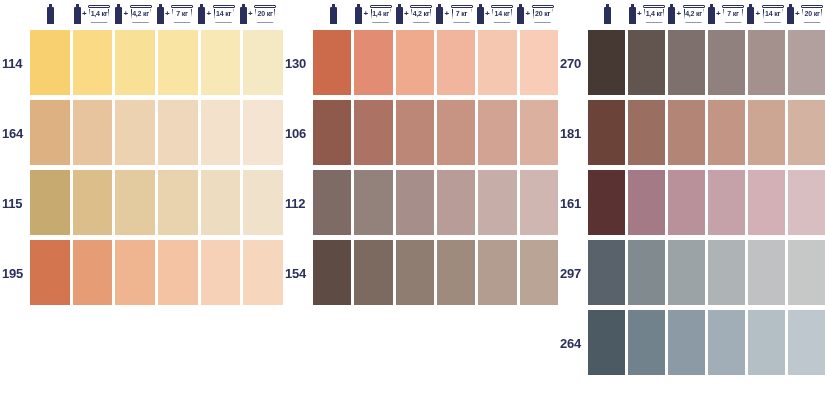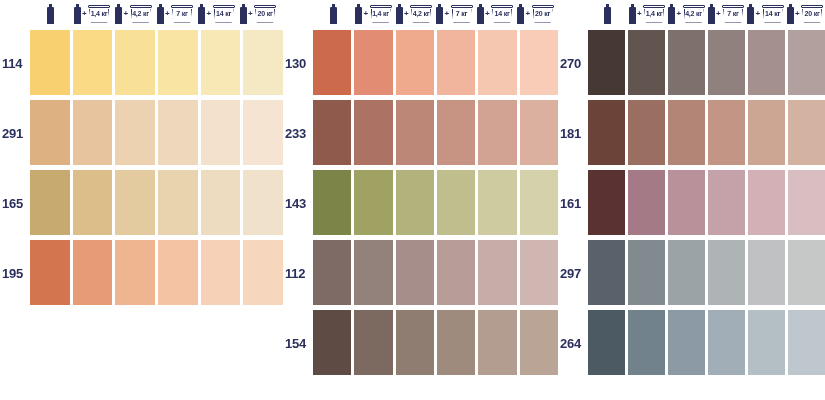--- a/index.html
+++ b/index.html
@@ -246,32 +246,32 @@
           <div class="swatches">
             <div class="swatch" style="background: rgb(249, 208, 111);"></div>
             <div class="swatch" style="background: rgb(250, 218, 132);"></div>
             <div class="swatch" style="background: rgb(248, 224, 150);"></div>
             <div class="swatch" style="background: rgb(249, 228, 164);"></div>
             <div class="swatch" style="background: rgb(247, 232, 182);"></div>
             <div class="swatch" style="background: rgb(245, 233, 196);"></div>
           </div>
         </div>
         <div class="row">
-          <div class="row-label">291</div>
+          <div class="row-label">164</div>
           <div class="swatches">
             <div class="swatch" style="background: rgb(221, 177, 130);"></div>
             <div class="swatch" style="background: rgb(231, 196, 158);"></div>
             <div class="swatch" style="background: rgb(237, 210, 177);"></div>
             <div class="swatch" style="background: rgb(239, 215, 187);"></div>
             <div class="swatch" style="background: rgb(243, 225, 203);"></div>
             <div class="swatch" style="background: rgb(244, 228, 209);"></div>
           </div>
         </div>
         <div class="row">
-          <div class="row-label">165</div>
+          <div class="row-label">115</div>
           <div class="swatches">
             <div class="swatch" style="background: rgb(199, 170, 112);"></div>
             <div class="swatch" style="background: rgb(219, 190, 138);"></div>
             <div class="swatch" style="background: rgb(227, 202, 159);"></div>
             <div class="swatch" style="background: rgb(232, 211, 174);"></div>
             <div class="swatch" style="background: rgb(238, 220, 192);"></div>
             <div class="swatch" style="background: rgb(240, 225, 202);"></div>
           </div>
         </div>
         <div class="row">
@@ -363,42 +363,31 @@
           <div class="swatches">
             <div class="swatch" style="background: rgb(203, 107, 76);"></div>
             <div class="swatch" style="background: rgb(226, 141, 115);"></div>
             <div class="swatch" style="background: rgb(239, 170, 142);"></div>
             <div class="swatch" style="background: rgb(241, 180, 156);"></div>
             <div class="swatch" style="background: rgb(245, 199, 177);"></div>
             <div class="swatch" style="background: rgb(248, 204, 183);"></div>
           </div>
         </div>
         <div class="row">
-          <div class="row-label">233</div>
+          <div class="row-label">106</div>
           <div class="swatches">
             <div class="swatch" style="background: rgb(143, 90, 76);"></div>
             <div class="swatch" style="background: rgb(172, 115, 101);"></div>
             <div class="swatch" style="background: rgb(188, 135, 119);"></div>
             <div class="swatch" style="background: rgb(199, 148, 132);"></div>
             <div class="swatch" style="background: rgb(210, 163, 146);"></div>
             <div class="swatch" style="background: rgb(219, 176, 158);"></div>
           </div>
         </div>
         <div class="row">
-          <div class="row-label">143</div>
-          <div class="swatches">
-            <div class="swatch" style="background: rgb(124, 132, 71);"></div>
-            <div class="swatch" style="background: rgb(160, 162, 99);"></div>
-            <div class="swatch" style="background: rgb(178, 178, 124);"></div>
-            <div class="swatch" style="background: rgb(192, 190, 140);"></div>
-            <div class="swatch" style="background: rgb(206, 203, 160);"></div>
-            <div class="swatch" style="background: rgb(213, 210, 171);"></div>
-          </div>
-        </div>
-        <div class="row">
           <div class="row-label">112</div>
           <div class="swatches">
             <div class="swatch" style="background: rgb(126, 107, 101);"></div>
             <div class="swatch" style="background: rgb(147, 130, 124);"></div>
             <div class="swatch" style="background: rgb(166, 143, 138);"></div>
             <div class="swatch" style="background: rgb(184, 156, 152);"></div>
             <div class="swatch" style="background: rgb(199, 173, 168);"></div>
             <div class="swatch" style="background: rgb(207, 182, 177);"></div>
           </div>
         </div>

